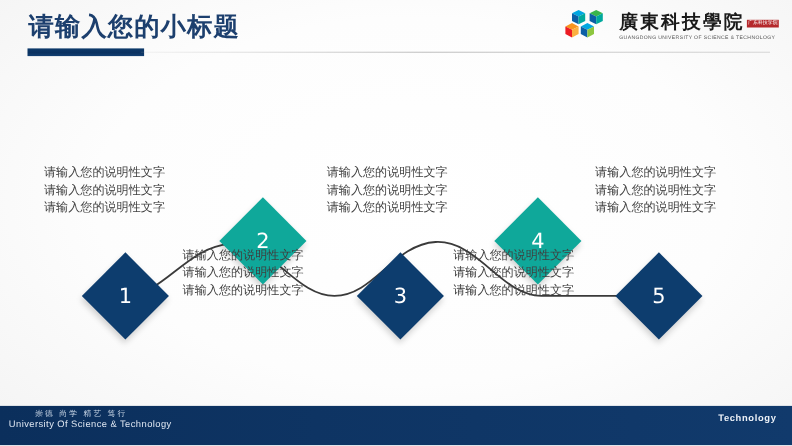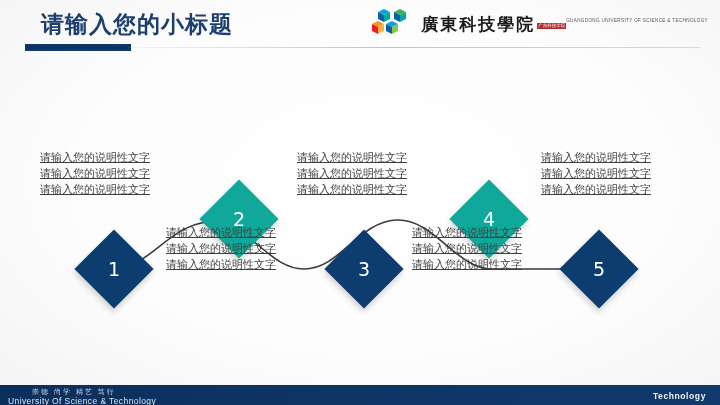--- a/index.html
+++ b/index.html
@@ -28,21 +28,20 @@
   }
   .slide-title {
     position: absolute;
     left: 26px;
     top: 9px;
     font-size: 23px;
     font-weight: bold;
     color: #1c3f6e;
     letter-spacing: 1px;
     white-space: nowrap;
-    margin-left: 15px;
   }
   .title-underline {
     position: absolute;
     left: 25px;
     top: 44px;
     width: 106px;
     height: 7px;
     background: linear-gradient(to bottom, #0d3a6b 0%, #0a3160 55%, #123f72 100%);
   }
   .header-rule {
@@ -60,21 +59,21 @@
     right: 12px;
     top: 6px;
     height: 36px;
     display: flex;
     align-items: center;
     gap: 6px;
   }
   .logo-mark { width: 44px; height: 34px; display:block; }
   .logo-text-wrap {
     display: flex;
-    flex-direction: row;
+    flex-direction: column;
     align-items: flex-start;
     justify-content: flex-end;
   }
   .logo-cn {
     display: flex;
     align-items: baseline;
     gap: 2px;
   }
   .logo-cn-main {
     font-family: "DejaVu Serif", "Liberation Serif", serif;
@@ -142,34 +141,33 @@
   .node-4 { left: 461px; top: 135px; }
   .node-5 { left: 571px; top: 185px; }
 
   
   .caption {
     position: absolute;
     font-size: 11px;
     line-height: 16px;
     color: #3f3f3f;
     white-space: nowrap;
-    text-decoration: underline;
   }
   .cap-1 { left: 40px;  top: 93px; }
   .cap-2 { left: 166px; top: 168px; }
   .cap-3 { left: 297px; top: 93px; }
   .cap-4 { left: 412px; top: 168px; }
   .cap-5 { left: 541px; top: 93px; }
 
   
   .footer {
     position: absolute;
     left: 0; bottom: 0;
     width: 720px;
-    height: 20px;
+    height: 36px;
     background: linear-gradient(to right, #0b2f5c 0%, #0e3463 40%, #113a6c 100%);
     text-decoration: underline;
   }
   .footer-motto {
     position: absolute;
     left: 32px;
     top: 2px;
     font-size: 7px;
     color: #c9d6e6;
     letter-spacing: 2px;

